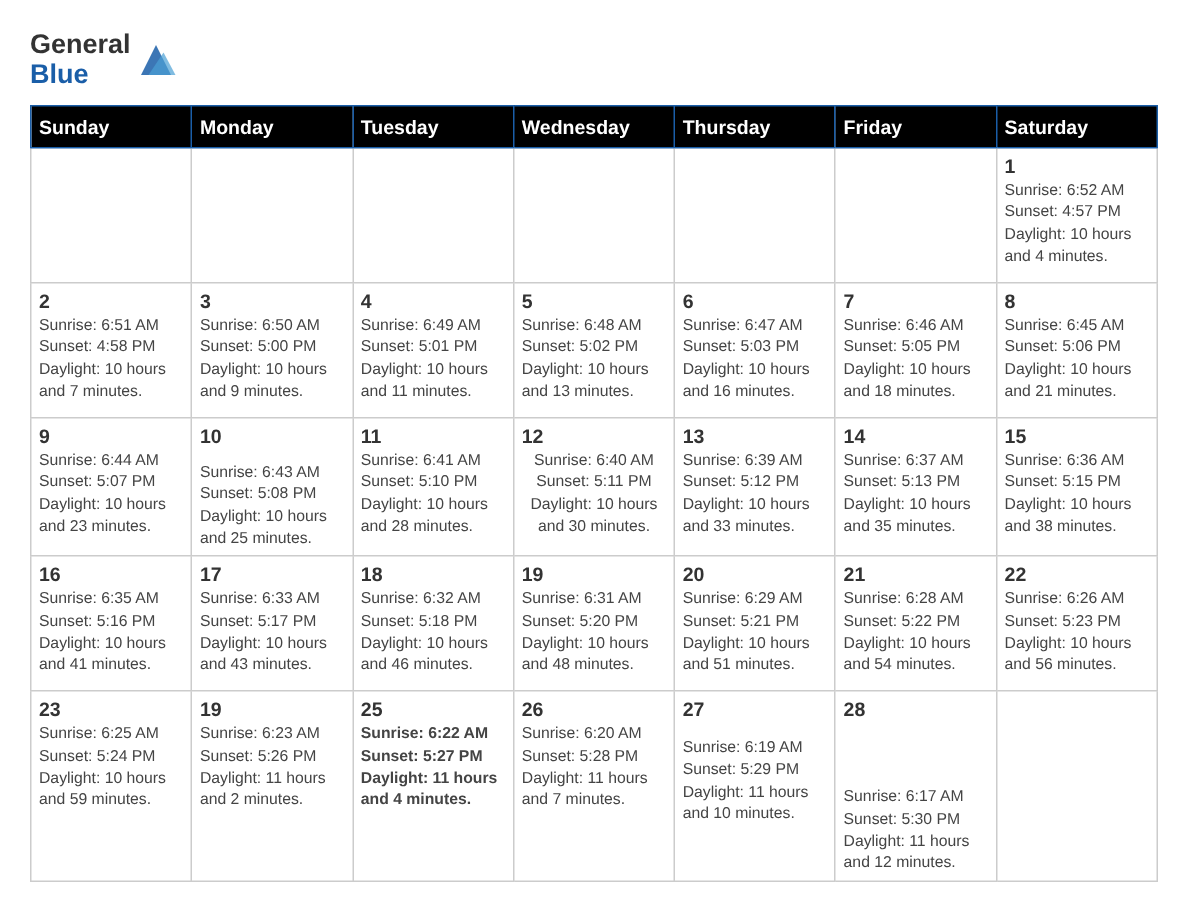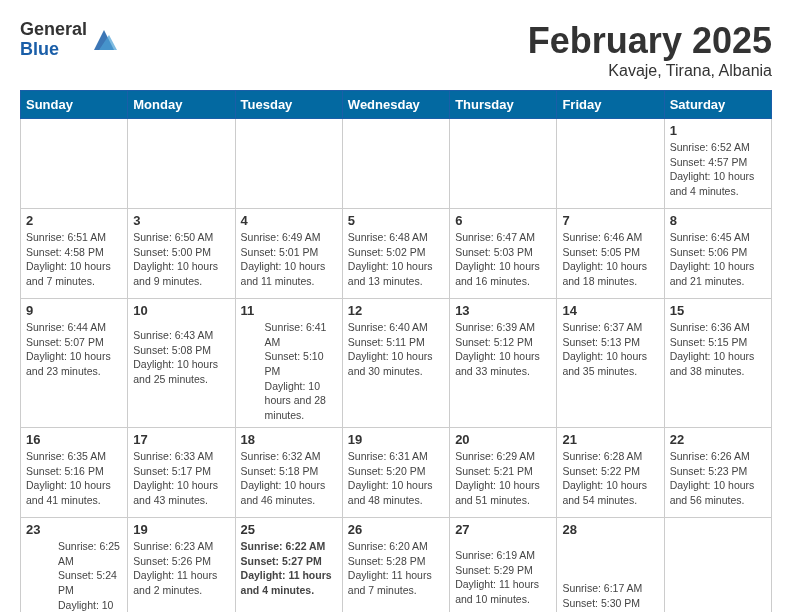--- a/index.html
+++ b/index.html
@@ -46,21 +46,21 @@
     .location-title {
       font-size: 16px;
       color: #333;
     }
     table {
       width: 100%;
       border-collapse: collapse;
       font-size: 11px;
     }
     .day-header {
-      background-color: #0369a1;
+      background-color: #000000;
       color: #fff;
       text-align: left;
       padding: 6px 5px;
       font-size: 13px;
       font-weight: bold;
       border: 1px solid #1a5ea8;
     }
     td {
       border: 1px solid #ccc;
       vertical-align: top;
@@ -97,24 +97,20 @@
       <div style="display:flex;flex-direction:column;line-height:1.1;">
         <span class="logo-text-general">General</span>
         <span class="logo-text-blue">Blue</span>
       </div>
       <svg class="logo-icon" viewBox="0 0 30 30">
         <polygon points="5,25 15,5 25,25" fill="#1a5ea8" opacity="0.85"></polygon>
         <polygon points="10,25 20,10 28,25" fill="#4a9fd4" opacity="0.7"></polygon>
       </svg>
     </div>
   </div>
-  <div class="title-block">
-    <div class="month-title">February 2025</div>
-    <div class="location-title">Kavaje, Tirana, Albania</div>
-  </div>
 </div>
 
 <table>
   <thead>
     <tr>
     <th class="day-header">Sunday</th>
         <th class="day-header">Monday</th>
         <th class="day-header">Tuesday</th>
         <th class="day-header">Wednesday</th>
         <th class="day-header">Thursday</th>
@@ -189,27 +185,27 @@
 Daylight: 10 hours and 23 minutes.</div>
         </td>
         <td>
           <span class="day-num">10</span>
           <div class="day-info" style="white-space: pre-line; margin-top: 10px;">Sunrise: 6:43 AM
 Sunset: 5:08 PM
 Daylight: 10 hours and 25 minutes.</div>
         </td>
         <td>
           <span class="day-num">11</span>
-          <div class="day-info" style="white-space: pre-line; margin-left: 24px;">Sunrise: 6:41 AM
+          <div class="day-info" style="white-space: pre-line;">Sunrise: 6:41 AM
 Sunset: 5:10 PM
 Daylight: 10 hours and 28 minutes.</div>
         </td>
         <td>
           <span class="day-num">12</span>
-          <div class="day-info" style="white-space: pre-line;">Sunrise: 6:40 AM
+          <div class="day-info" style="white-space: pre-line; text-align: center;">Sunrise: 6:40 AM
 Sunset: 5:11 PM
 Daylight: 10 hours and 30 minutes.</div>
         </td>
         <td>
           <span class="day-num">13</span>
           <div class="day-info" style="white-space: pre-line;">Sunrise: 6:39 AM
 Sunset: 5:12 PM
 Daylight: 10 hours and 33 minutes.</div>
         </td>
         <td>
@@ -265,21 +261,21 @@
         <td>
           <span class="day-num">22</span>
           <div class="day-info" style="white-space: pre-line;">Sunrise: 6:26 AM
 Sunset: 5:23 PM
 Daylight: 10 hours and 56 minutes.</div>
         </td>
       </tr>
       <tr class="week-row">
         <td>
           <span class="day-num">23</span>
-          <div class="day-info" style="white-space: pre-line; margin-left: 32px;">Sunrise: 6:25 AM
+          <div class="day-info" style="white-space: pre-line;">Sunrise: 6:25 AM
 Sunset: 5:24 PM
 Daylight: 10 hours and 59 minutes.</div>
         </td>
         <td>
           <span class="day-num">19</span>
           <div class="day-info" style="white-space: pre-line;">Sunrise: 6:23 AM
 Sunset: 5:26 PM
 Daylight: 11 hours and 2 minutes.</div>
         </td>
         <td>

